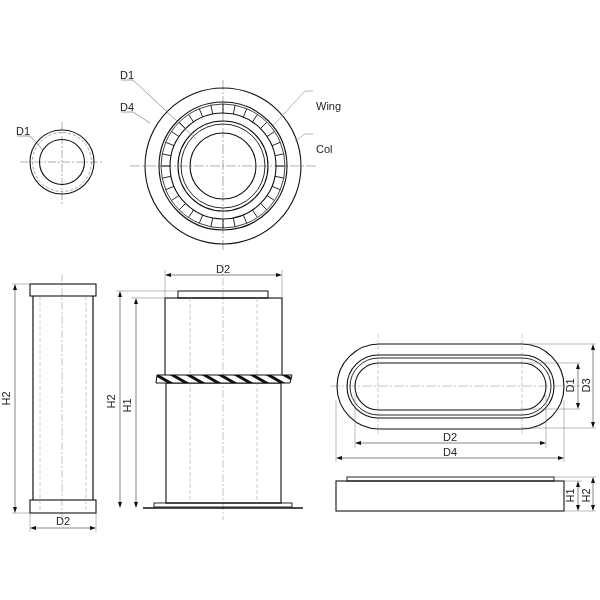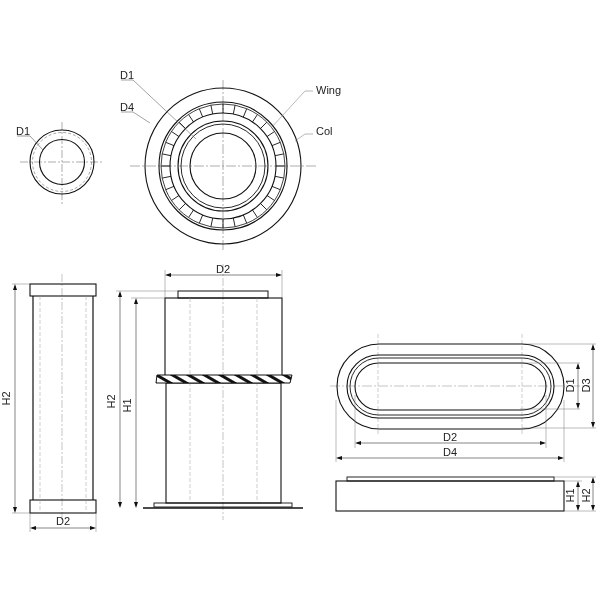--- a/index.html
+++ b/index.html
@@ -171,22 +171,22 @@
       <line x1="593" y1="479" x2="593" y2="509" stroke="#333" stroke-width="0.6"></line>
       <path d="M593,477 l-2,6 h4 z M593,511 l-2,-6 h4 z" fill="#111" stroke="none"></path>
     </g>
   </g>
 </svg>
 
 <span class="lbl" style="left:16px;top:126px;">D1</span>
 
 <span class="lbl" style="left:120px;top:70px;">D1</span>
 <span class="lbl" style="left:120px;top:102px;">D4</span>
-<span class="lbl" style="left:316px;top:85px;">Wing</span>
-<span class="lbl" style="left:316px;top:126px;">Col</span>
+<span class="lbl" style="left:316px;top:101px;">Wing</span>
+<span class="lbl" style="left:316px;top:144px;">Col</span>
 
 <span class="vlbl" style="left:-1px;top:393px;">H2</span>
 <span class="lbl" style="left:56px;top:516px;">D2</span>
 
 <span class="lbl" style="left:216px;top:264px;">D2</span>
 <span class="vlbl" style="left:104px;top:396px;">H2</span>
 <span class="vlbl" style="left:120px;top:400px;">H1</span>
 
 <span class="vlbl" style="left:563px;top:380px;">D1</span>
 <span class="vlbl" style="left:579px;top:380px;">D3</span>

